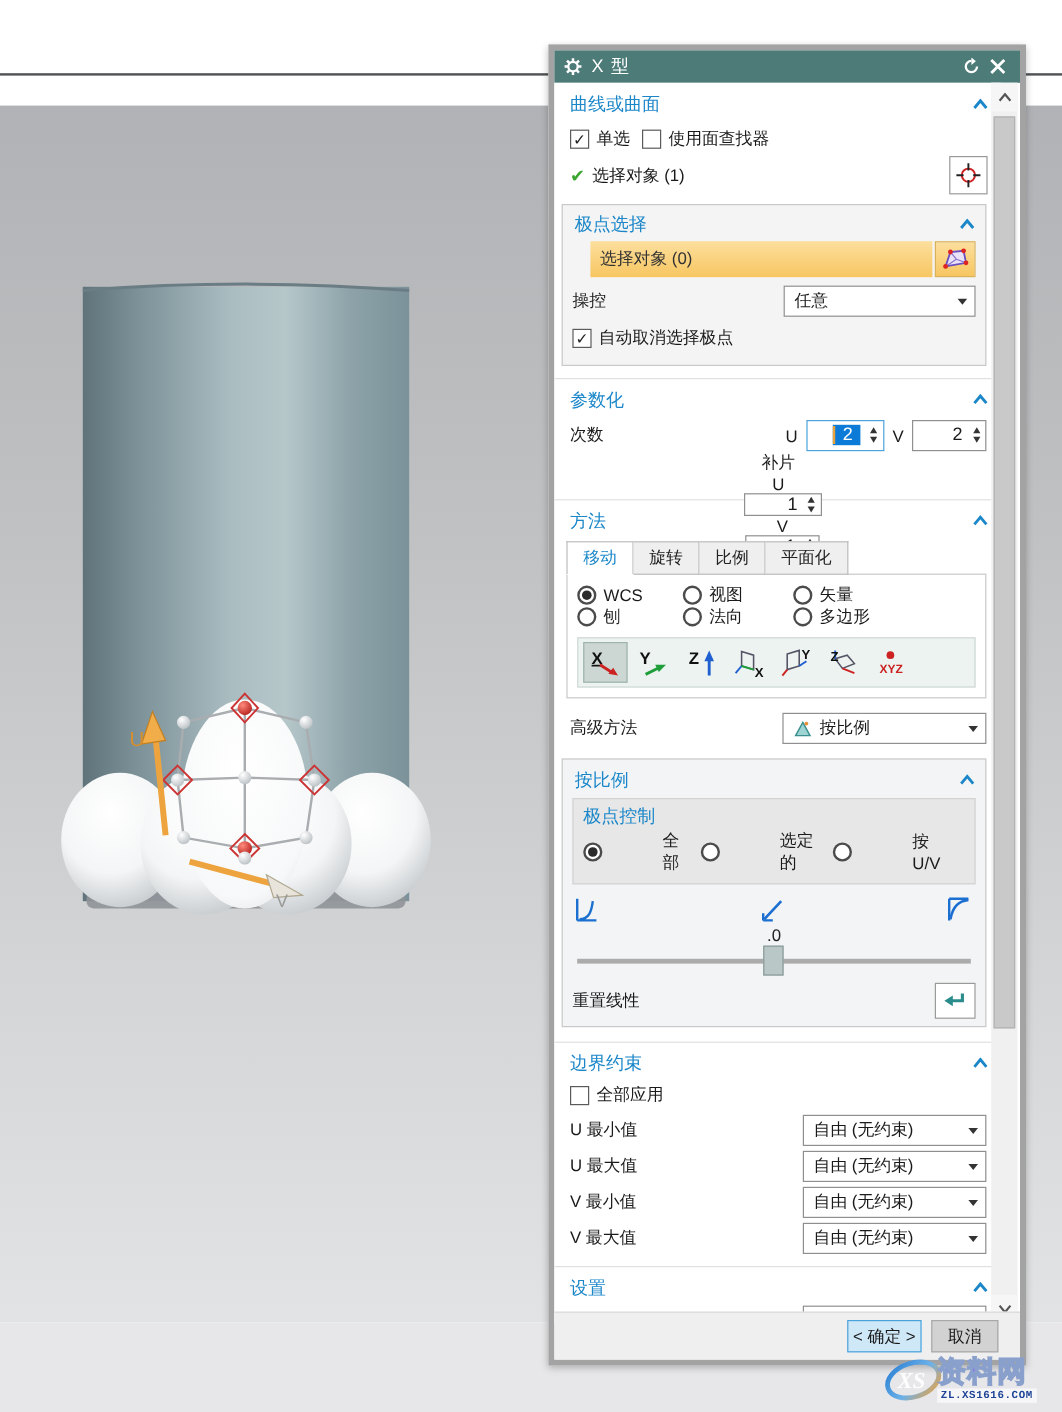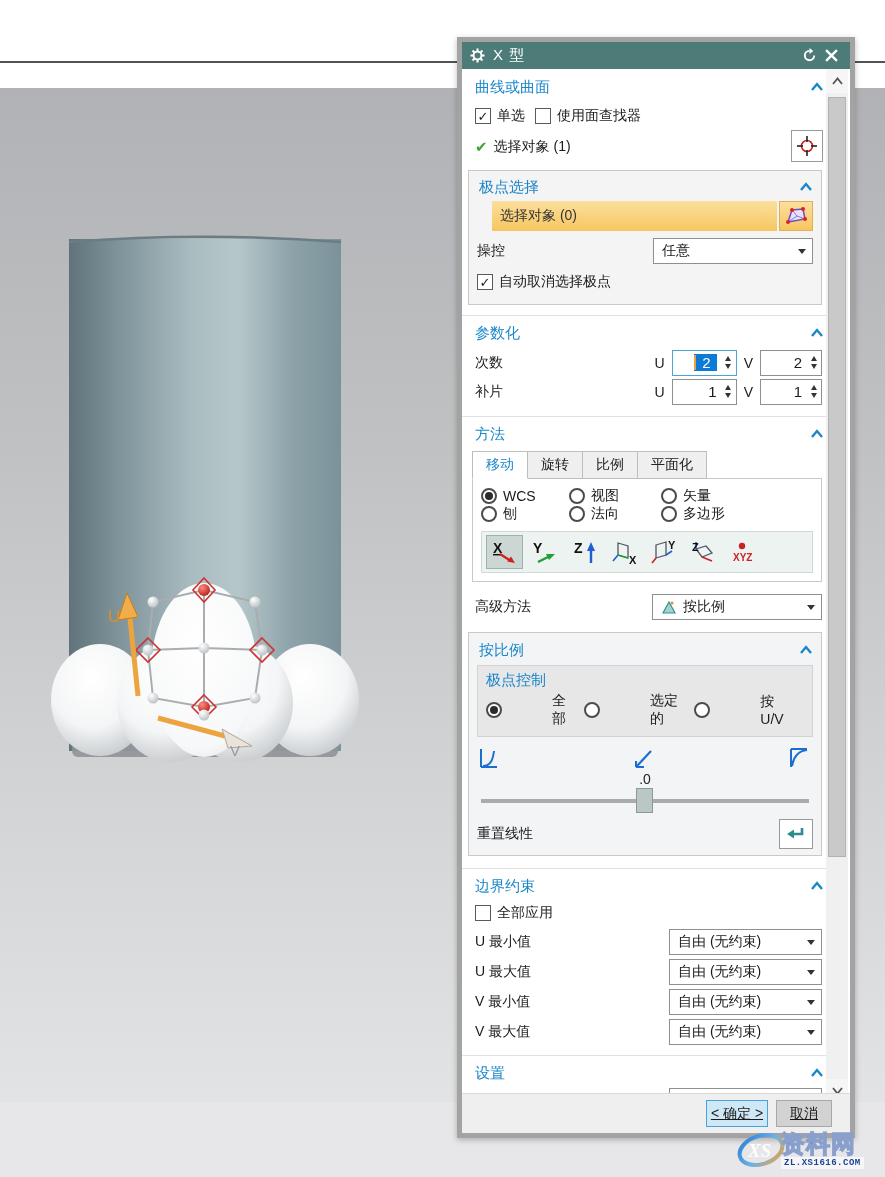--- a/index.html
+++ b/index.html
@@ -79,21 +79,21 @@
   .curves-row { display:flex; justify-content:space-between; align-items:flex-end; margin:10px 2px 0 2px; }
   .slider-val { text-align:center; margin-top:2px; font-size:14px; color:#222; }
   .slider { position:relative; height:26px; margin:0 4px; }
   .slider .track { position:absolute; left:0; right:0; top:12px; height:4px; background:#ababab; }
   .slider .thumb { position:absolute; left:50%; top:1px; width:17px; height:25px; margin-left:-9px; background:#b9c7c6; border:1px solid #8b9a99; }
   .minmax { display:flex; justify-content:space-between; margin:2px 2px 0 2px; font-size:14px; }
   .reset-row { display:flex; align-items:center; margin-top:6px; }
   .reset-btn { width:34px; height:30px; }
 
   
-  .dlg-footer { position:absolute; left:0; bottom:0; width:100%; height:40px; background:#efefef; border-top:1px solid #dadada; display:flex; align-items:center; justify-content:flex-end; padding:0 18px; gap:8px;text-decoration:underline; }
+  .dlg-footer { position:absolute; left:0; bottom:0; width:100%; height:40px; background:#efefef; border-top:1px solid #dadada; display:flex; align-items:center; justify-content:flex-end; padding:0 18px; gap:8px; }
   .btn { height:27px; display:flex; align-items:center; justify-content:center; font-size:14px; }
   .btn-ok { width:62px; background:#cfe8f8; border:1px solid #4aa2da; }
   .btn-cancel { width:56px; background:#d2d2d2; border:1px solid #a8a8a8; }
 
   
   .sbar { position:absolute; right:2px; top:27px; width:22px; height:1034px; background:#f0f0f0; }
   .sbar .sb-btn { position:absolute; left:0; width:22px; height:24px; background:#f6f6f6; display:flex; align-items:center; justify-content:center; }
   .sbar .up { top:0; }
   .sbar .dn { bottom:0; }
   .sbar .thumb { position:absolute; left:2px; top:28px; width:18px; height:760px; background:#c9c9c9; border:1px solid #b2b2b2; }
@@ -316,21 +316,21 @@
       <div class="spin" style="width:62px; margin-left:7px;">
         <span class="num">
             <span>2</span>
           </span>
         <span class="arrows">
             <span class="tri-up"></span>
             <span class="tri-dn"></span>
           </span>
       </div>
     </div>
-    <div class="row" style="height:29px;">
+    <div class="row" style="height:29px;flex-direction:column;">
       <span>补片</span>
       <span style="flex:1;"></span>
       <span>U</span>
       <div class="spin" style="width:65px; margin-left:7px;">
         <span class="num">
             <span>1</span>
           </span>
         <span class="arrows">
             <span class="tri-up"></span>
             <span class="tri-dn"></span>

